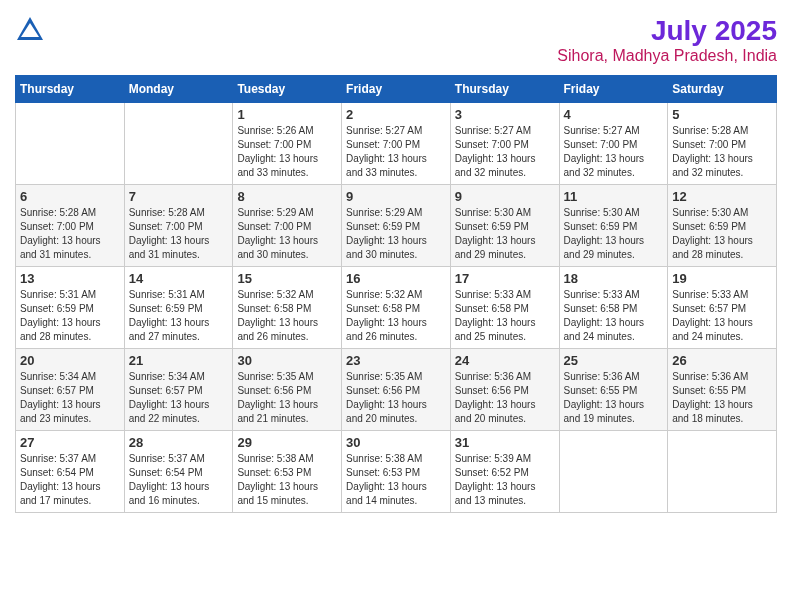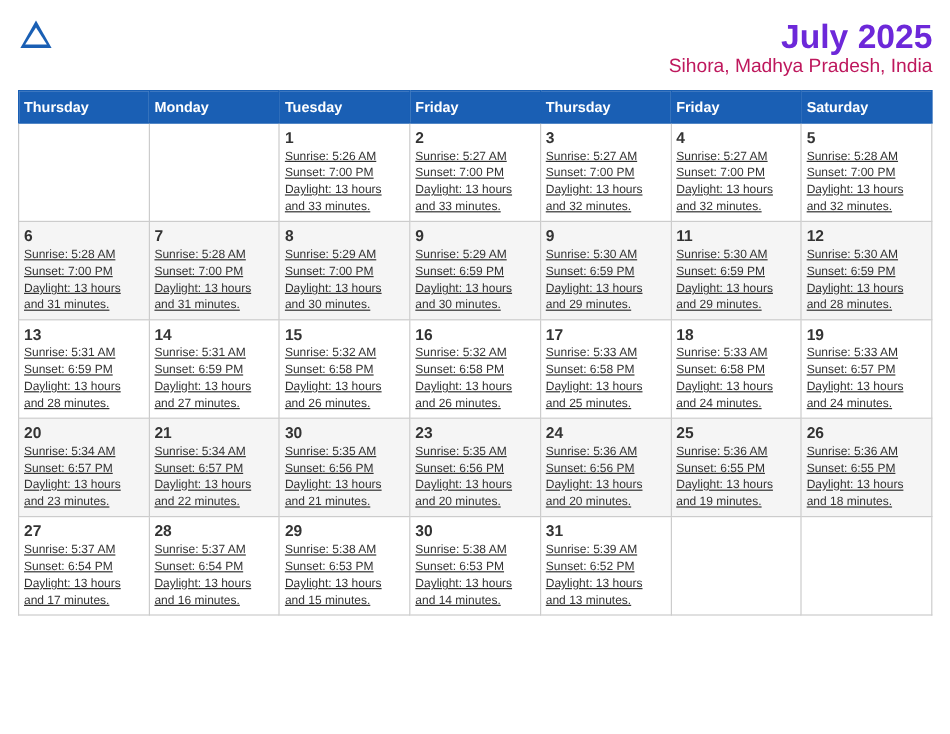--- a/index.html
+++ b/index.html
@@ -84,21 +84,20 @@
       font-size: 13px;
       font-weight: bold;
       color: #333;
       display: block;
       margin-bottom: 2px;
     }
     .day-info {
       font-size: 10px;
       color: #333;
       line-height: 1.4;
-      text-decoration: underline;
     }
     .empty-cell {
       background: #fff !important;
     }
   </style>
 </head>
 <body>
 
 <div class="header-section">
   <div class="logo">

